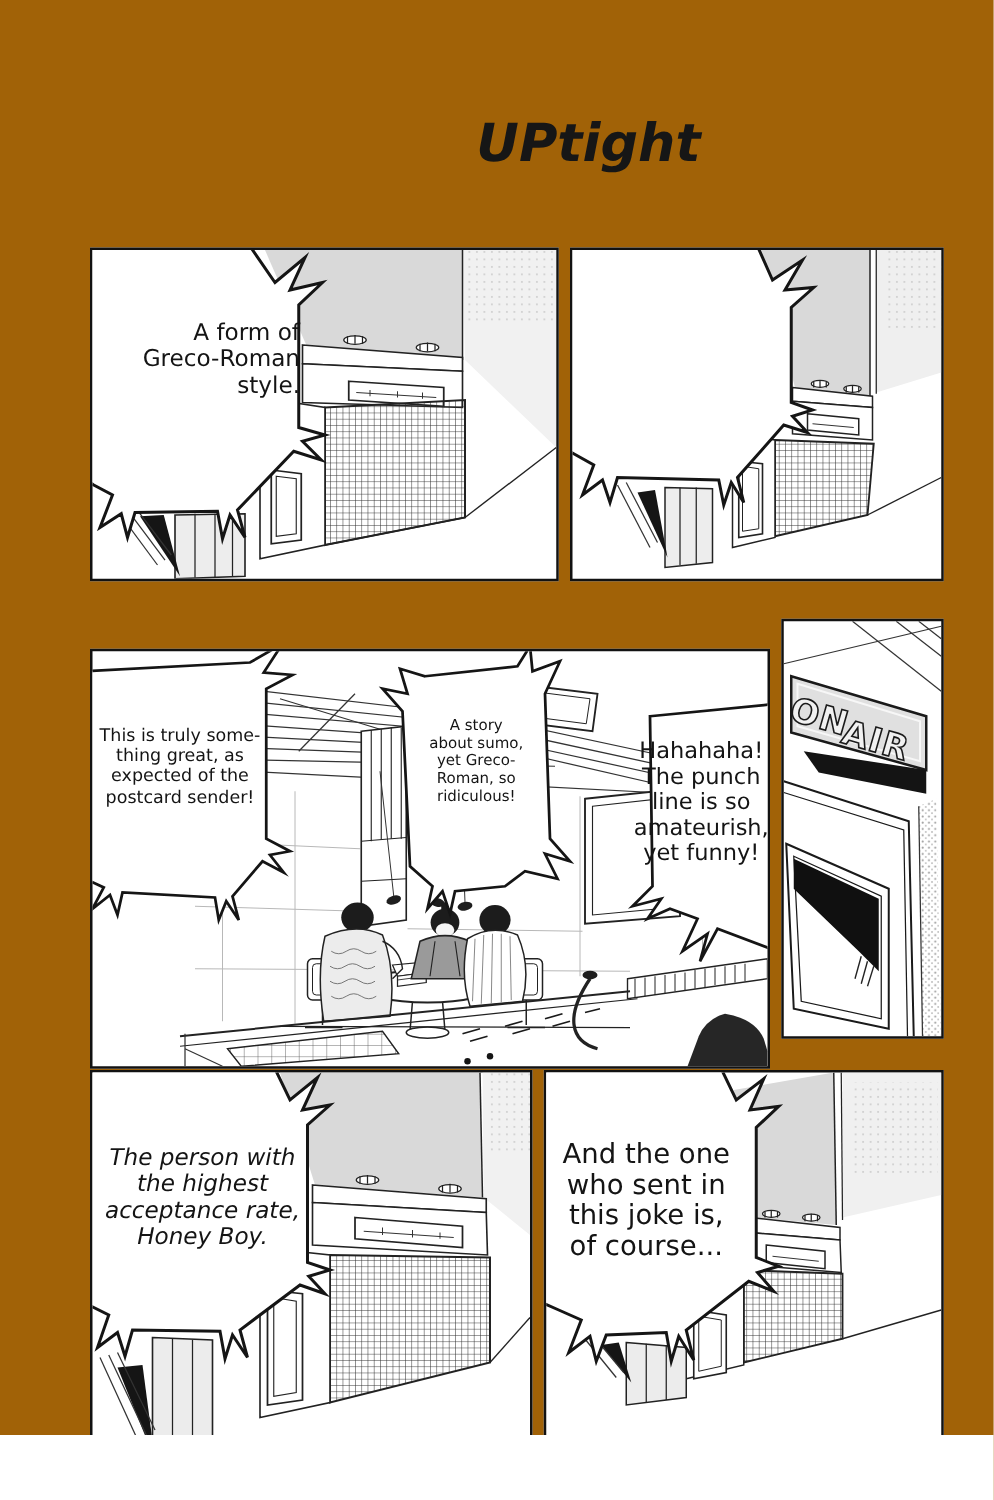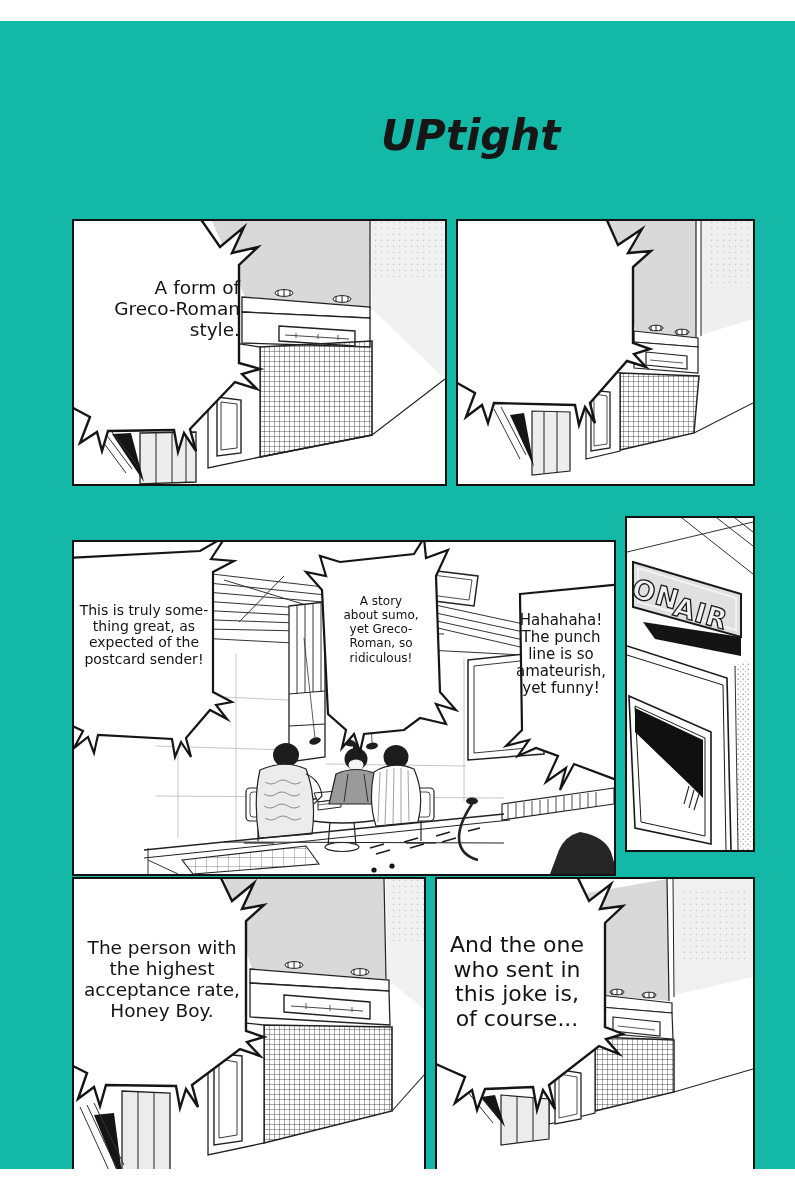--- a/index.html
+++ b/index.html
@@ -1,18 +1,18 @@
 <!DOCTYPE html>
 <html><head>
 <meta charset="utf-8">
 <style>
   html,body { margin:0; padding:0; background:#ffffff; }
   .page {
-    position:relative; width:795px; height:1148px; background:#14b8a6;
-    font-family:"DejaVu Sans", sans-serif; overflow:hidden; color:#151515;margin-top:21px;
+    position:relative; width:795px; height:1148px; background:#a16207;
+    font-family:"DejaVu Sans", sans-serif; overflow:hidden; color:#151515;
   }
   .title {
     position:absolute; left:381px; top:90px; width:200px;
     font-size:42px; font-weight:bold; font-style:italic; letter-spacing:0px;
     color:#161616; white-space:nowrap;
   }
   .panel {
     position:absolute; border:2px solid #121212; background:#fff; box-sizing:border-box;
   }
   .panel > svg { position:absolute; left:0; top:0; width:100%; height:100%; display:block; }
@@ -279,21 +279,21 @@
     </svg>
     <div class="bubble-text t-mid" style="left:2px;top:60px;width:136px;">This is truly some-
 thing great, as
 expected of the
 postcard sender!</div>
     <div class="bubble-text" style="left:246px;top:52px;width:122px;font-size:12px;line-height:1.18;">A story
 about sumo,
 yet Greco-
 Roman, so
 ridiculous!</div>
-    <div class="bubble-text" style="left:432px;top:70px;width:110px;font-size:15px;line-height:1.14;">Hahahaha!
+    <div class="bubble-text" style="left:432px;top:70px;width:110px;font-size:18px;line-height:1.14;">Hahahaha!
 The punch
 line is so
 amateurish,
 yet funny!</div>
   </div>
 
   <div class="panel" id="p4">
     <svg viewBox="0 0 126 332" preserveAspectRatio="none">
       <g stroke="#333" stroke-width="1">
         <line x1="0" y1="34" x2="126" y2="4"></line>
@@ -363,21 +363,21 @@
         <line x1="80" y1="214" x2="80" y2="314" stroke="#222" stroke-width="1"></line>
         <polygon points="20,236 50,310 40,234" fill="#151515"></polygon>
         <g stroke="#333" stroke-width="1">
           <line x1="6" y1="228" x2="38" y2="298"></line>
             <line x1="13" y1="226" x2="44" y2="292"></line>
             <line x1="20" y1="224" x2="50" y2="286"></line>
         </g>
       </g>
       <path d="M146,-3 L158,22 L180,4 L168,30 L190,26 L172,42 L172,152 L190,158 L173,163 L186,177 L166,170 L118,206 L124,228 L112,210 L106,229 L102,207 L32,206 L26,227 L20,208 L4,220 L13,194 L-3,186 L-10,180 L-10,-3 Z" fill="#fff" stroke="#151515" stroke-width="2.4" stroke-linejoin="miter" stroke-miterlimit="6"></path>
     </svg>
-    <div class="bubble-text t-large" style="left:2px;top:58px;width:172px;">The person with
+    <div class="bubble-text t-large" style="left:2px;top:58px;width:172px;font-style:italic;">The person with
 the highest
 acceptance rate,
 Honey Boy.</div>
   </div>
 
   <div class="panel" id="p6">
     <svg viewBox="0 0 316 314" preserveAspectRatio="none">
       <g>
         <polygon points="150,14 230,0 232,122 165,116" fill="#d9d9d9"></polygon>
         <polygon points="237,0 316,0 316,98 237,116" fill="#f0f0f0"></polygon>

